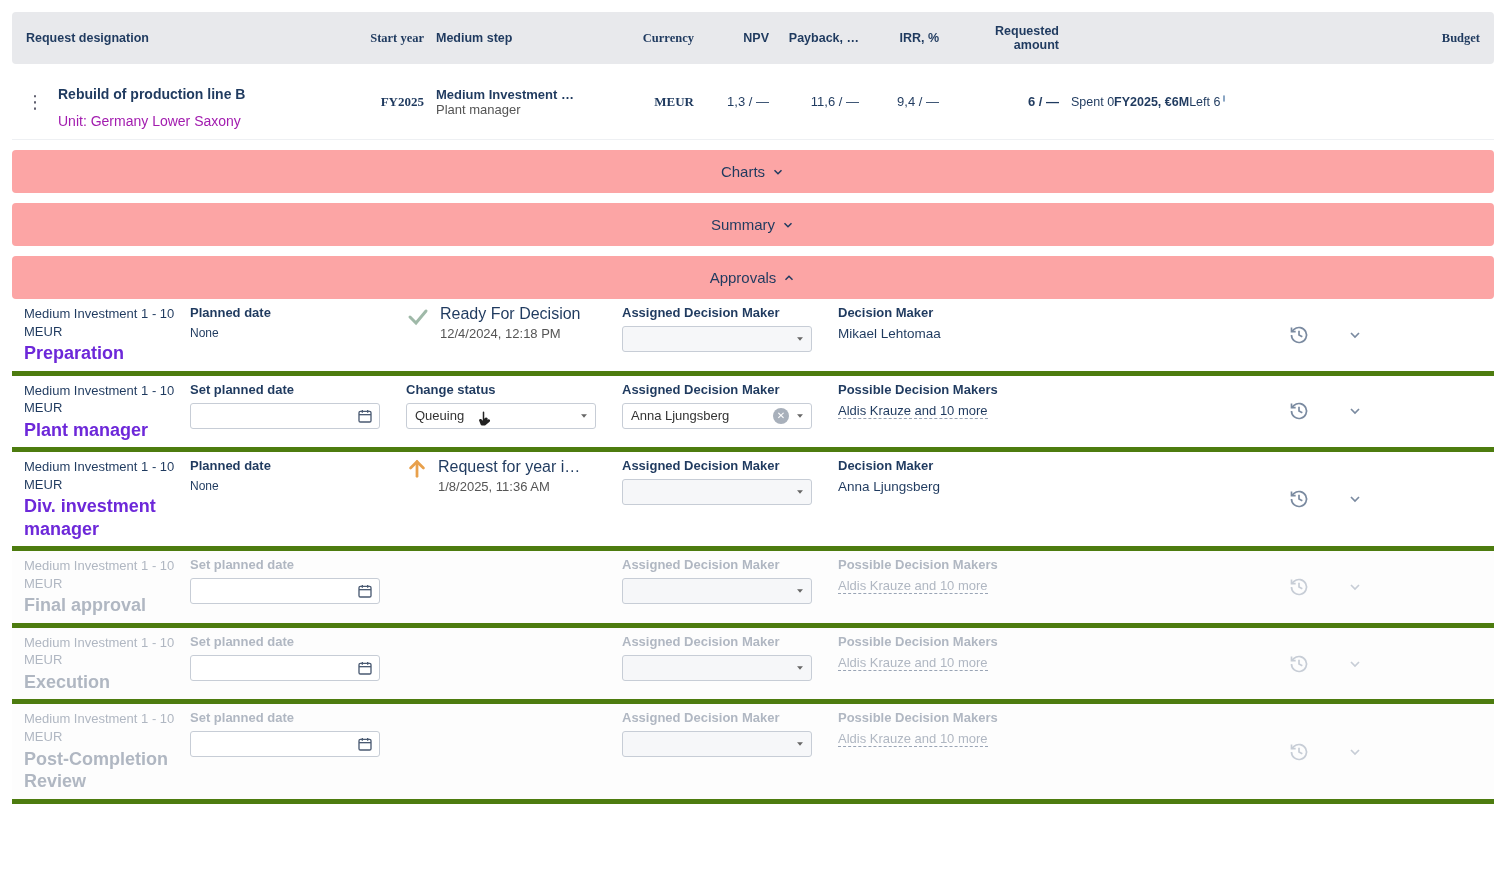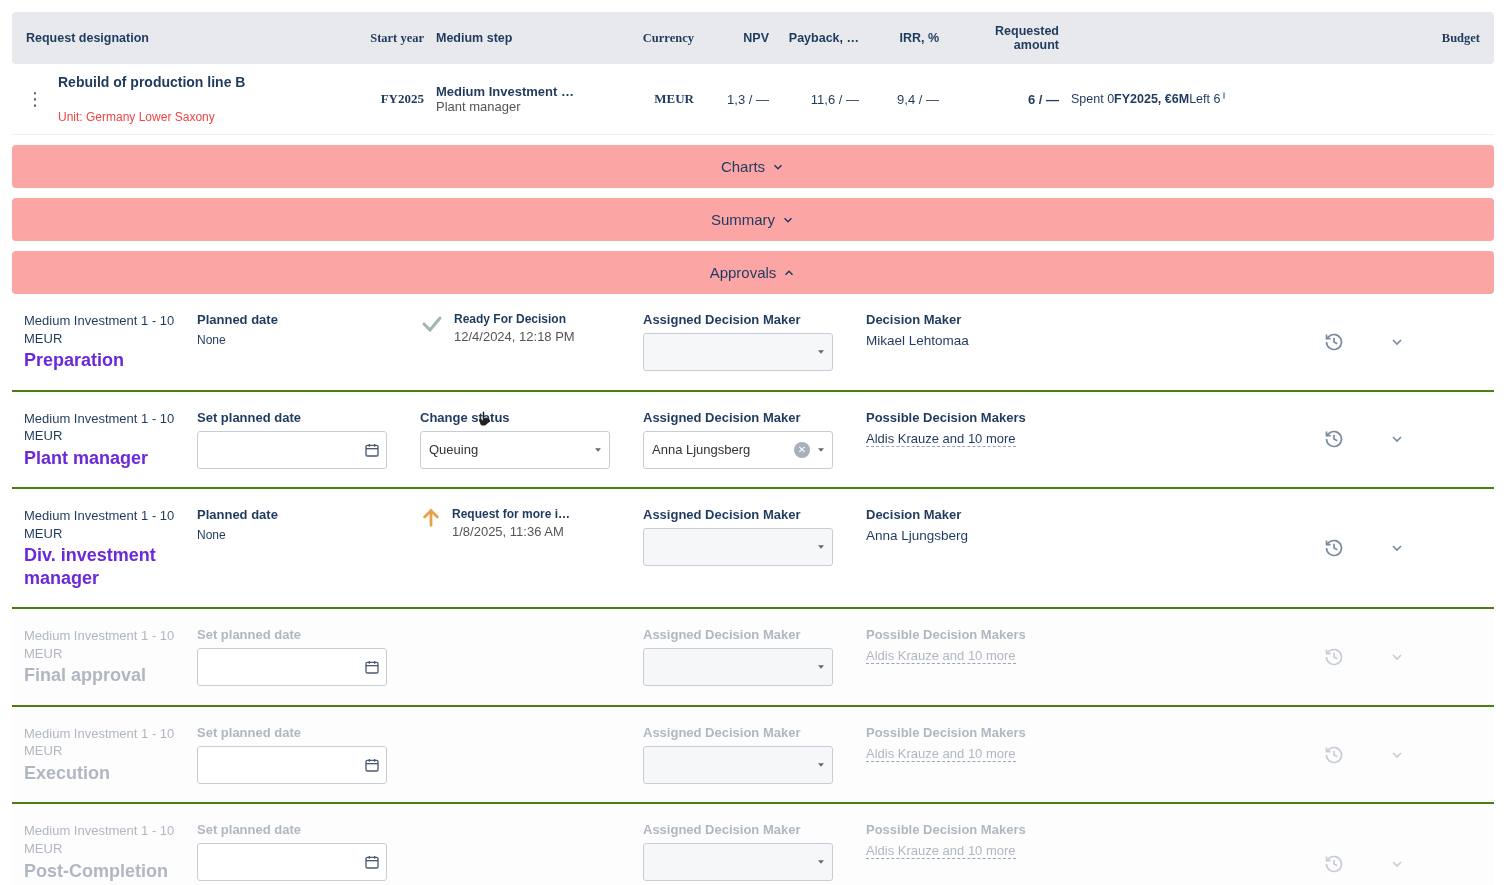--- a/index.html
+++ b/index.html
@@ -30,22 +30,22 @@
     border-bottom: 1px solid #eef0f3;
     align-items: center;
   }
   .data-row > div { padding: 0 6px; }
   .menu-dots {
     cursor: pointer;
     color: #556;
     font-size: 18px;
     line-height: 1;
   }
-  .req-title { font-weight: 600; color: #1f3a5f; font-size: 14px; }
-  .req-sub { color: #ef4444; font-size: 12px; margin-top: 20px; }
+  .req-title { font-weight: 600; color: #1f3a5f; font-size: 14px; margin-top: 12px; }
+  .req-sub { color: #a21caf; font-size: 14px; margin-top: 11px; }
   .bold { font-weight: 600; }
   .right { text-align: right; }
   .center { text-align: right; font-family: Liberation Serif, serif; }
   .budget-cell { display: flex; flex-direction: row; gap: 3px; }
   .budget-top { display: flex; justify-content: space-between; font-size: 12.5px; color: #1f3a5f; font-weight: 500; }
   .budget-bar {
     height: 7px;
     background: #fff;
     border: 1px solid #8ba6c4;
     border-radius: 4px;
@@ -63,46 +63,46 @@
     cursor: pointer;
     display: flex;
     justify-content: center;
     align-items: center;
     gap: 6px;
   }
   .approvals-container { border: 0 solid #eee; }
   .approval-row {
     display: grid;
     grid-template-columns: 165px 215px 215px 215px 430px 60px 50px;
-    padding: 18px 12px;
-    border-bottom: 2px solid #4d7c0f;
+    padding: 6px 12px;
+    border-bottom: 5px solid #4d7c0f;
     align-items: flex-start;
-    gap: 8px;
+    gap: 1px;
     background: #fff;
   }
   .approval-row.disabled { color: #b0b7c2; background: #fdfdfd; }
   .approval-row.disabled .stage-main,
   .approval-row.disabled .stage-super,
   .approval-row.disabled .label,
   .approval-row.disabled .link { color: #b0b7c2; }
   .stage-super { font-size: 13px; color: #1f3a5f; line-height: 1.35; }
   .stage-main { font-size: 18px; font-weight: 600; color: #6d28d9; margin-top: 2px; line-height: 1.25; }
   .label { font-size: 13px; font-weight: 600; color: #1f3a5f; margin-bottom: 6px; }
   .value { font-size: 12px; color: #1f3a5f; }
   .sub-value { font-size: 13px; color: #555; margin-top: 3px; }
   .status-block { display: flex; align-items: flex-start; gap: 10px; }
-  .status-text { font-size: 12px; font-weight: 700; color: #1f3a5f; white-space: nowrap; overflow: hidden; text-overflow: ellipsis; max-width: 160px; }
+  .status-text { font-size: 16px; font-weight: 400; color: #1f3a5f; white-space: nowrap; overflow: hidden; text-overflow: ellipsis; max-width: 160px; }
   .input-box, .select-box {
     display: flex;
     align-items: center;
     justify-content: space-between;
     border: 1px solid #c7cdd6;
     border-radius: 3px;
     background: #fff;
-    height: 38px;
+    height: 26px;
     padding: 0 6px 0 8px;
     font-size: 13px;
     color: #333;
     width: 190px;
   }
   .select-box.small { width: 190px; }
   .select-box.readonly { background: #f6f7f9; color: #888; }
   .approval-row.disabled .input-box,
   .approval-row.disabled .select-box { color: #b0b7c2; }
   .link {
@@ -336,21 +336,21 @@
       </div>
       <div>
         <div class="status-block">
           <span class="icon">
             <svg width="22" height="22" viewBox="0 0 24 24" fill="none" stroke="#e8a04b" stroke-width="3" stroke-linecap="round">
               <line x1="12" y1="20" x2="12" y2="4"></line>
               <polyline points="5 11 12 4 19 11"></polyline>
             </svg>
           </span>
           <div>
-            <div class="status-text">Request for more i…</div>
+            <div class="status-text">Request for year i…</div>
             <div class="sub-value">1/8/2025, 11:36 AM</div>
           </div>
         </div>
       </div>
       <div>
         <div class="label">Assigned Decision Maker</div>
         <div class="select-box readonly">
           <span></span>
           <span class="icon">
             <svg width="10" height="10" viewBox="0 0 24 24" fill="#666">

